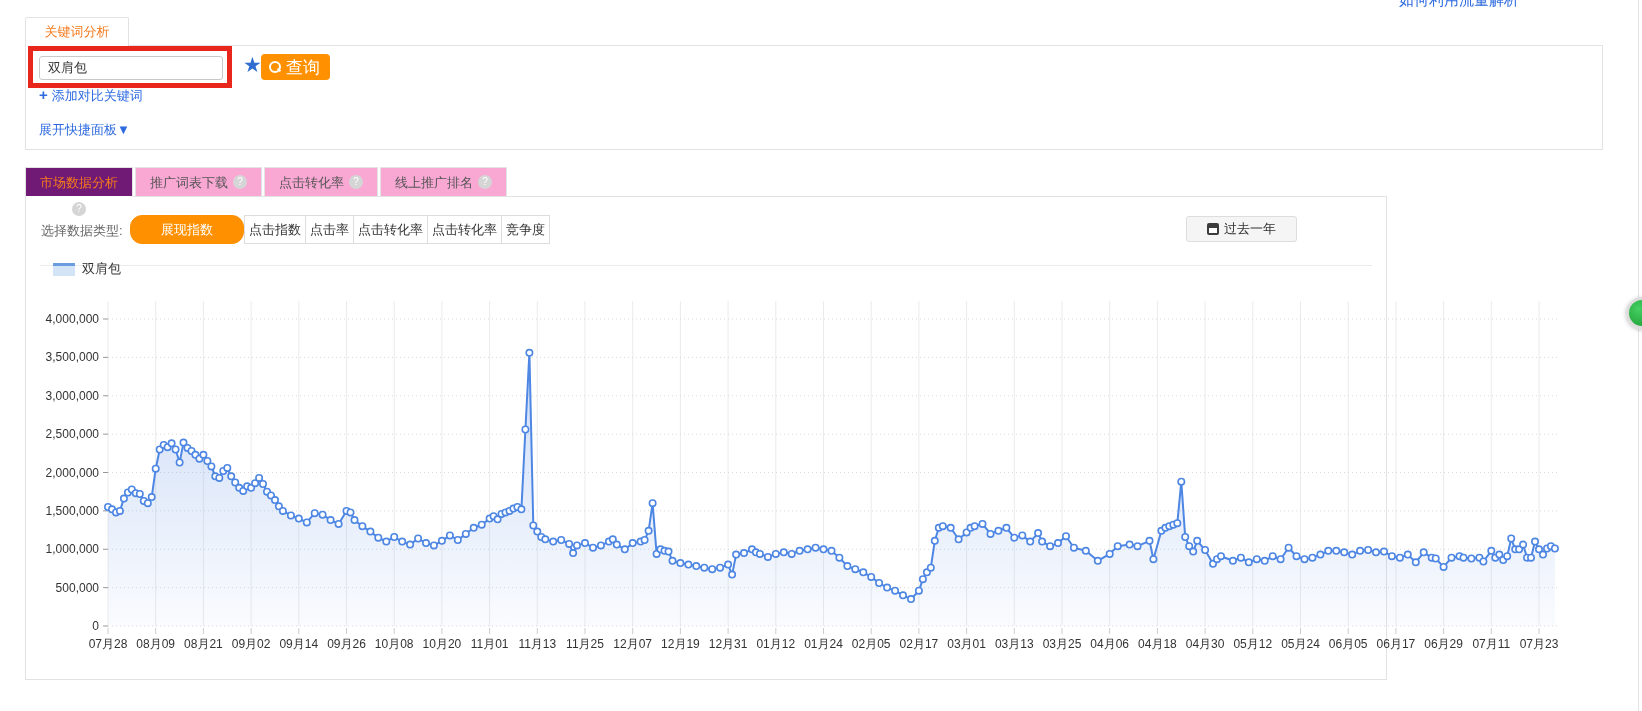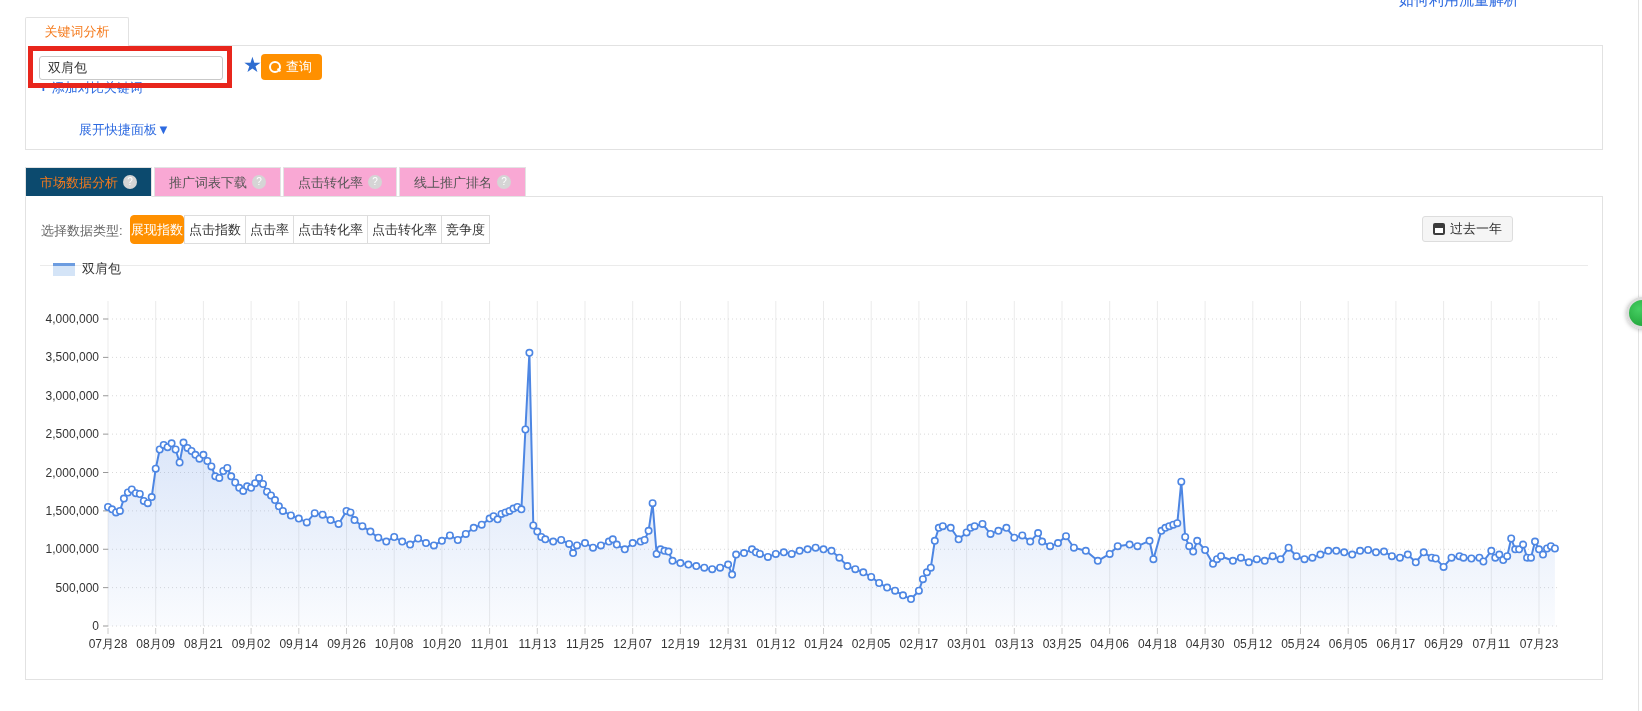--- a/index.html
+++ b/index.html
@@ -15,44 +15,44 @@
 
   .kw-tab{position:absolute;left:25px;top:17px;width:104px;height:29px;line-height:28px;text-align:center;
     background:#fff;border:1px solid var(--border);border-bottom:none;border-radius:2px 2px 0 0;
     color:var(--tab-orange);z-index:3;cursor:pointer;}
 
   .search-panel{position:absolute;left:25px;top:45px;width:1578px;height:105px;background:#fff;border:1px solid var(--border);}
   .search-input{position:absolute;left:13px;top:10px;width:184px;height:24px;border:1px solid #c9c9c9;border-radius:3px;
     padding:0 8px;font-size:13px;color:#333;outline:none;font-family:inherit;}
   .fav-star{position:absolute;left:217px;top:6px;color:var(--star-blue);font-size:21px;cursor:pointer;line-height:26px;}
   .query-btn{position:absolute;left:235px;top:8px;height:26px;padding:0 10px 0 8px;background:var(--accent);color:#fff;
-    border:none;border-radius:4px;font-size:13px;cursor:pointer;display:flex;align-items:center;gap:5px;font-family:inherit;}
+    border:none;border-radius:4px;font-size:17px;cursor:pointer;display:flex;align-items:center;gap:5px;font-family:inherit;}
   .mag-icon{display:inline-block;width:12px;height:12px;position:relative;}
   .mag-icon::before{content:"";position:absolute;left:0;top:0;width:8px;height:8px;border:2px solid #fff;border-radius:50%;}
   .mag-icon::after{content:"";position:absolute;left:8px;top:8px;width:4px;height:2px;background:#fff;transform:rotate(45deg);}
-  .add-compare{position:absolute;left:13px;top:32px;color:var(--link-blue);cursor:pointer;}
+  .add-compare{position:absolute;left:13px;top:40px;color:var(--link-blue);cursor:pointer;}
   .add-compare .plus{font-size:15px;font-weight:bold;margin-right:4px;}
-  .expand-panel{position:absolute;left:13px;top:75px;color:var(--link-blue);cursor:pointer;margin-left:40px;}
+  .expand-panel{position:absolute;left:13px;top:75px;color:var(--link-blue);cursor:pointer;}
 
   .red-box{position:absolute;left:28px;top:46px;width:204px;height:42px;border:5px solid var(--red);z-index:5;pointer-events:none;}
 
   .tabs-row{position:absolute;left:25px;top:167px;display:flex;z-index:2;}
   .tab{height:30px;line-height:29px;padding:0 14px;background:#f9a8d4;border:1px solid #e3e3e3;color:#555;
     margin-right:2px;cursor:pointer;display:flex;align-items:center;gap:5px;}
-  .tab.active{background:#0c4a6e;border-color:var(--border);border-bottom:1px solid #fff;color:var(--tab-orange);}
+  .tab.active{background:#701a75;border-color:var(--border);border-bottom:1px solid #fff;color:var(--tab-orange);flex-direction:column;}
   .help-icon{display:inline-block;width:14px;height:14px;line-height:14px;border-radius:50%;background:#d5d5d5;color:#fff;
     font-size:10px;text-align:center;cursor:pointer;}
 
-  .chart-panel{position:absolute;left:25px;top:196px;width:1578px;height:484px;background:#fff;border:1px solid var(--border);}
+  .chart-panel{position:absolute;left:25px;top:196px;width:1362px;height:484px;background:#fff;border:1px solid var(--border);}
   .dtype-label{position:absolute;left:15px;top:25px;color:#666;}
   .dtype-group{position:absolute;left:105px;top:18px;display:flex;}
   .dtype-btn{height:29px;line-height:27px;padding:0 4px;background:#fff;border:1px solid #ddd;color:#333;
     margin-left:-1px;cursor:pointer;white-space:nowrap;}
-  .dtype-btn.active{background:var(--accent);border-color:var(--accent);color:#fff;border-radius:4px;padding:0 0;margin-right:1px;z-index:1;position:relative;}
-  .range-btn{position:absolute;right:89px;top:19px;height:26px;padding:0 10px;background:#f5f5f5;border:1px solid #ddd;
+  .dtype-btn.active{background:var(--accent);border-color:var(--accent);color:#fff;border-radius:12px;padding:0 30px;margin-right:1px;z-index:1;position:relative;}
+  .range-btn{position:absolute;right:89px;top:19px;height:26px;padding:0 20px;background:#f5f5f5;border:1px solid #ddd;
     border-radius:3px;color:#333;font-size:13px;cursor:pointer;display:flex;align-items:center;gap:5px;font-family:inherit;}
   .cal-icon{display:inline-block;width:12px;height:12px;background:#3c3c3c;border-radius:2px;position:relative;}
   .cal-icon::after{content:"";position:absolute;left:2px;top:5px;width:8px;height:5px;background:#fff;}
   .panel-divider{position:absolute;left:14px;right:14px;top:68px;border-top:1px solid #ebebeb;}
   .legend{position:absolute;left:27px;top:63px;display:flex;align-items:center;gap:7px;cursor:pointer;}
   .legend-swatch{width:22px;height:13px;background:#d4e4f7;border-top:3px solid #6c9ce0;}
   .chart-svg{position:absolute;left:0;top:90px;}
 
   .page-edge{position:absolute;right:3px;top:0;bottom:0;width:1px;background:#e3e3e3;}
   .float-widget{position:absolute;left:1626px;top:297px;width:32px;height:32px;border-radius:50%;

